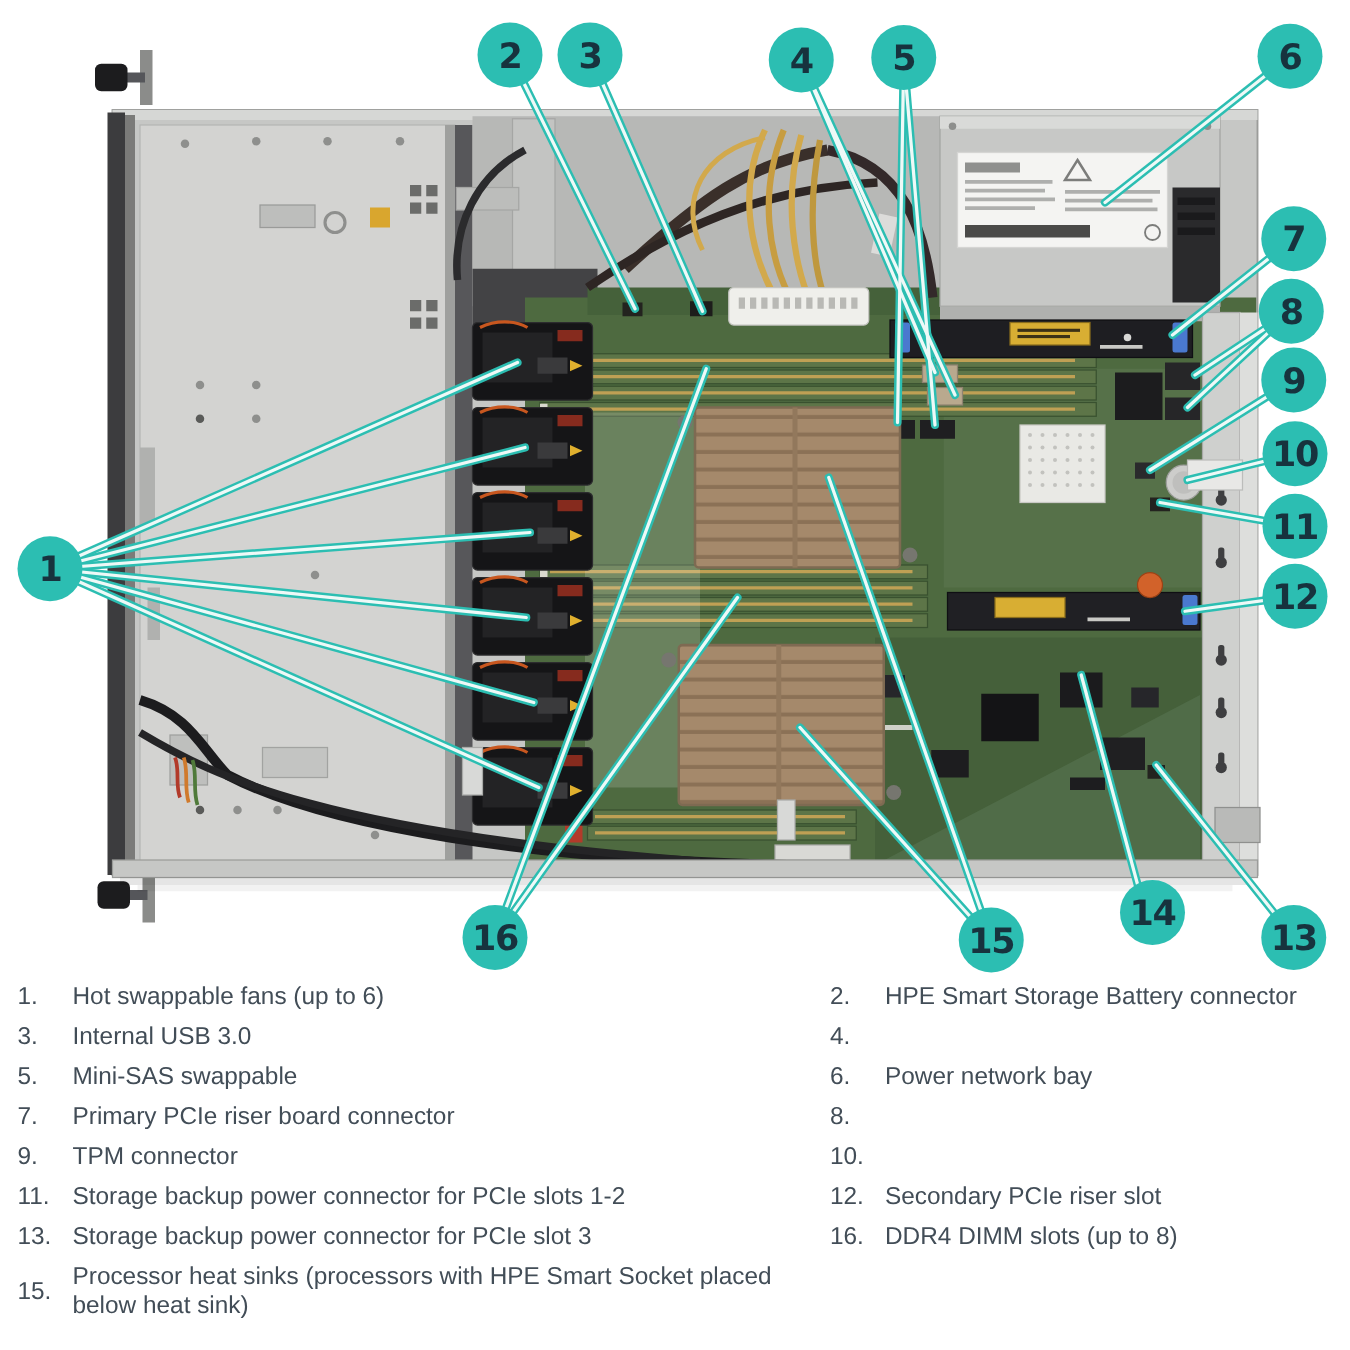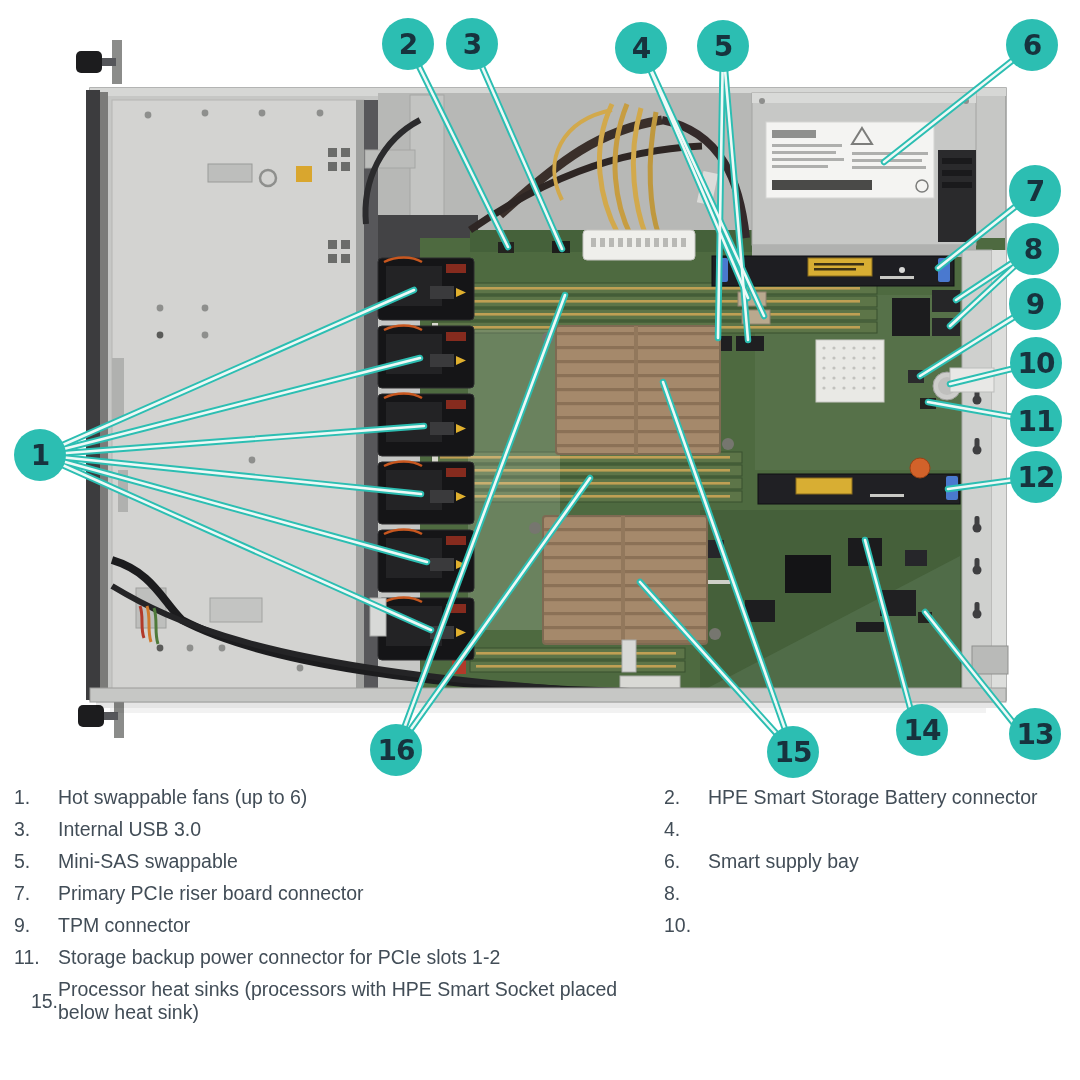--- a/index.html
+++ b/index.html
@@ -17,21 +17,21 @@
   }
   .legend{
     position:absolute;left:14px;top:786px;right:6px;
     display:grid;grid-template-columns:650px 1fr;column-gap:0;
     color:#424d57;font-size:19.5px;line-height:23px;
   }
   .legend-col{display:flex;flex-direction:column;}
   .lrow{display:flex;align-items:flex-start;margin-bottom:9px;}
   .lnum{flex:0 0 44px;}
   .llabel{flex:1 1 auto;}
-  .lrow.wrap .lnum{align-self:center;text-align:right;}
+  .lrow.wrap .lnum{align-self:center;}
 </style>
 </head>
 <body>
 
 <div class="stage">
 
   <svg class="art" width="1080" height="780" viewBox="0 0 1080 780">
 
     <defs>
       <pattern id="fins" width="200" height="14" patternUnits="userSpaceOnUse">
@@ -450,21 +450,21 @@
   <div class="callout" style="left:446px;top:18px">3</div>
   <div class="callout" style="left:615px;top:22px">4</div>
   <div class="callout" style="left:697px;top:20px">5</div>
   <div class="callout" style="left:1006px;top:19px">6</div>
   <div class="callout" style="left:1009px;top:165px">7</div>
   <div class="callout" style="left:1007px;top:223px">8</div>
   <div class="callout" style="left:1009px;top:278px">9</div>
   <div class="callout" style="left:1010px;top:337px">10</div>
   <div class="callout" style="left:1010px;top:395px">11</div>
   <div class="callout" style="left:1010px;top:451px">12</div>
-  <div class="callout" style="left:1009px;top:708px">13</div>
+  <div class="callout" style="left:1009px;top:724px">13</div>
   <div class="callout" style="left:896px;top:704px">14</div>
   <div class="callout" style="left:767px;top:726px">15</div>
   <div class="callout" style="left:370px;top:724px">16</div>
 
   <div class="legend">
     <div class="legend-col">
       <div class="lrow">
         <span class="lnum">1.</span>
         <span class="llabel">Hot swappable fans (up to 6)</span>
       </div>
@@ -481,39 +481,51 @@
         <span class="llabel">Primary PCIe riser board connector</span>
       </div>
       <div class="lrow">
         <span class="lnum">9.</span>
         <span class="llabel">TPM connector</span>
       </div>
       <div class="lrow">
         <span class="lnum">11.</span>
         <span class="llabel">Storage backup power connector for PCIe slots 1-2</span>
       </div>
+      <div class="lrow">
+        <span class="lnum">13.</span>
+        <span class="llabel">Storage backup power connector for PCIe slot 3</span>
+      </div>
       <div class="lrow wrap">
         <span class="lnum">15.</span>
         <span class="llabel">Processor heat sinks (processors with HPE Smart Socket placed below heat sink)</span>
       </div>
     </div>
     <div class="legend-col">
       <div class="lrow">
         <span class="lnum">2.</span>
         <span class="llabel">HPE Smart Storage Battery connector</span>
       </div>
       <div class="lrow">
         <span class="lnum">4.</span>
       </div>
       <div class="lrow">
         <span class="lnum">6.</span>
-        <span class="llabel">Smart supply bay</span>
+        <span class="llabel">Power network bay</span>
       </div>
       <div class="lrow">
         <span class="lnum">8.</span>
       </div>
       <div class="lrow">
         <span class="lnum">10.</span>
+      </div>
+      <div class="lrow">
+        <span class="lnum">12.</span>
+        <span class="llabel">Secondary PCIe riser slot</span>
+      </div>
+      <div class="lrow">
+        <span class="lnum">16.</span>
+        <span class="llabel">DDR4 DIMM slots (up to 8)</span>
       </div>
     </div>
   </div>
 
 </div>
 
 </body></html>

